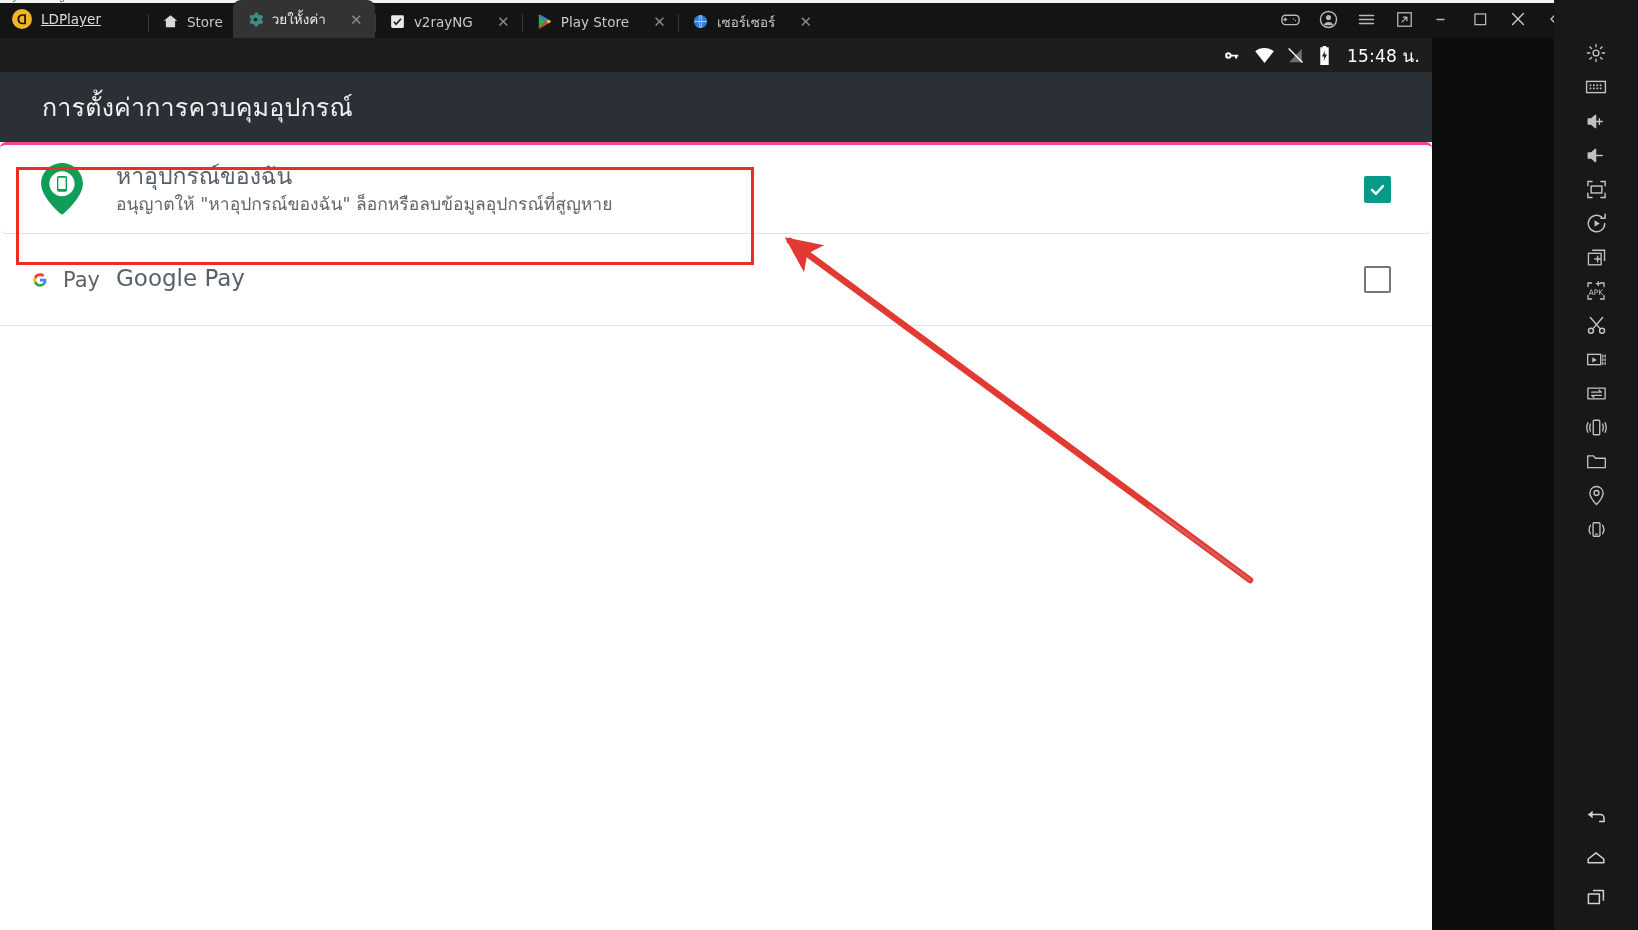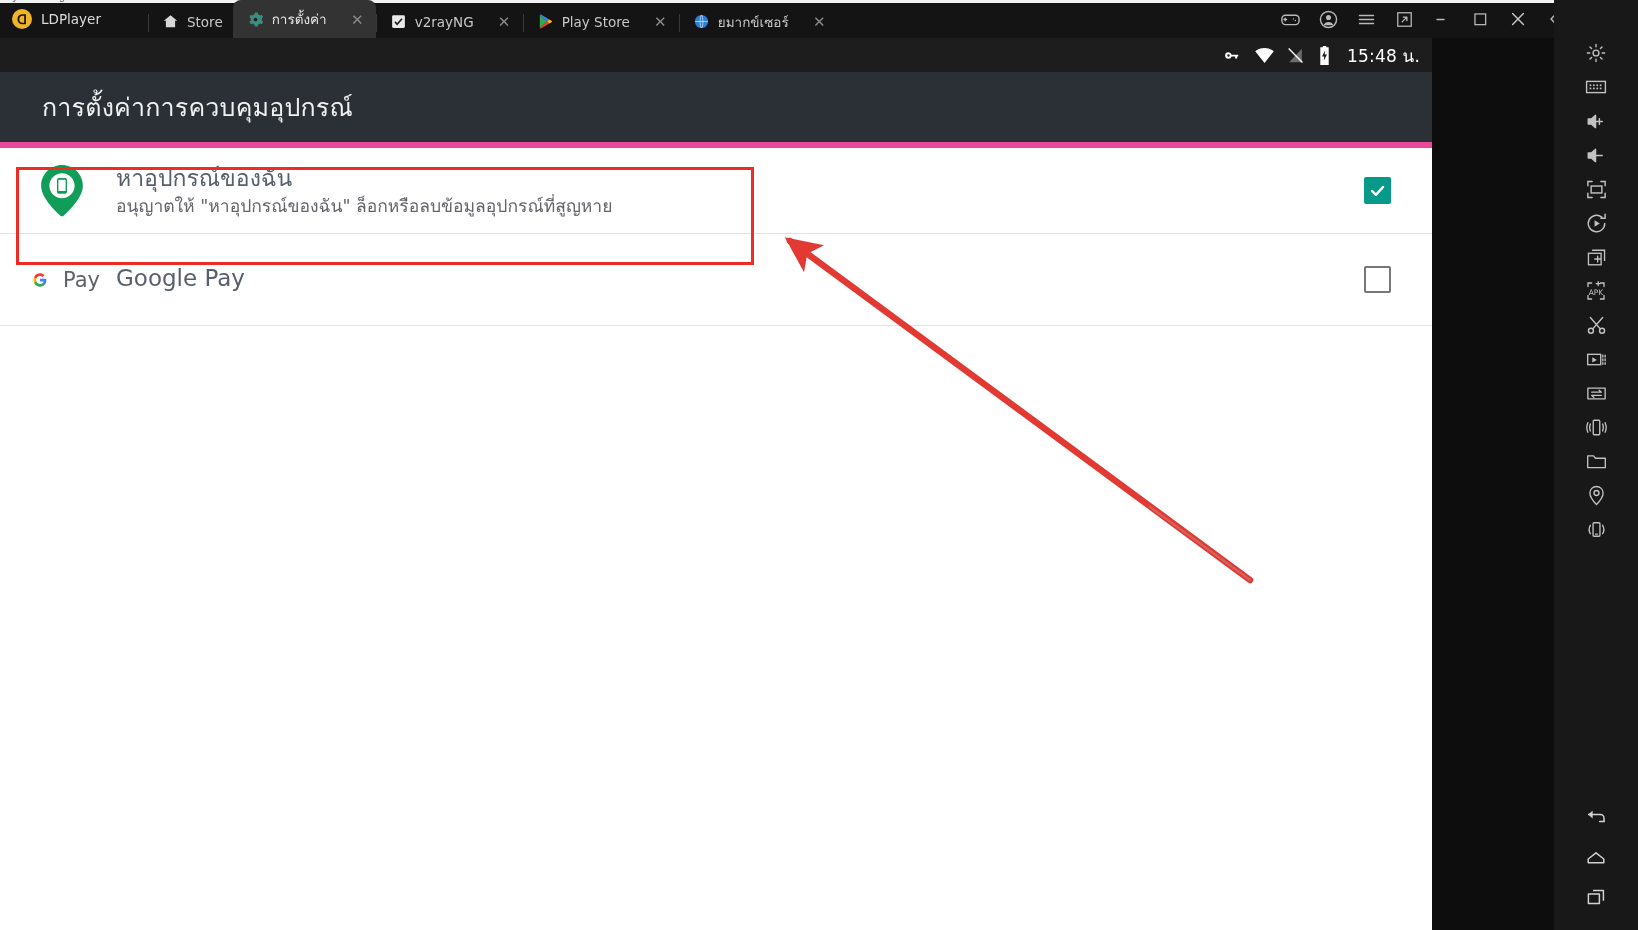--- a/index.html
+++ b/index.html
@@ -34,21 +34,21 @@
     height: 38px; padding: 0 16px 0 12px; width: 148px;
     flex: none;
   }
   .brand-logo {
     width: 20px; height: 20px; border-radius: 50%;
     background: #f0b429;
     display: flex; align-items: center; justify-content: center;
     color: #1a1205; font-size: 13px; font-weight: bold; line-height: 1;
     font-family: "Liberation Serif", serif;
   }
-  .brand-name { color: #dcdcdc; font-size: 13.5px; }
+  .brand-name { color: #dcdcdc; font-size: 13.5px; text-decoration: underline; }
 
   .tabstrip { display: flex; align-items: flex-end; height: 38px; flex: 1; }
   .tab {
     position: relative;
     display: flex; align-items: center; gap: 8px;
     height: 33px; padding: 0 10px 0 14px;
     color: #c8c8c8; font-size: 13.5px; white-space: nowrap;
   }
   .tab.active {
     background: #333333;
@@ -124,21 +124,21 @@
     font-family: "DejaVu Sans", sans-serif; letter-spacing: .2px; margin-left: 18px;
   }
 
   .listwrap { background: #fff; }
   .row {
     position: relative; display: flex; align-items: center;
     padding: 0 0 0 32px; height: 92px;
     border-bottom: 1px solid #e2e2e2;
     background: #fff;
   }
-  .row:first-child { border-top: 6px solid #ec4899; }
+  .row:first-child { border-top: 3px solid #ec4899; border-radius: 6px; }
   .row-icon {
     width: 74px; flex: none;
     display: flex; align-items: center; justify-content: flex-start;
   }
   .row-body { flex: 1; padding-left: 10px; min-width: 0; }
   .row-title {
     color: #57606a; font-size: 23px; font-weight: normal;
     font-family: "DejaVu Sans", sans-serif; line-height: 1.25;
     margin-bottom: 2px;
   }
@@ -196,21 +196,21 @@
           <path d="M12 3 2.5 11h3v9h13v-9h3L12 3z" fill="#d8d8d8"></path>
         </svg>
         <span class="tab-label">Store</span>
       </div>
 
       <div class="tab active">
         <svg class="tab-ico" viewBox="0 0 24 24">
           <path d="M12 8.2a3.8 3.8 0 100 7.6 3.8 3.8 0 000-7.6zm9 3.8c0-.6-.05-1.2-.15-1.75l2-1.55-2-3.45-2.35.95a7.6 7.6 0 00-3-1.75L15.1 2h-4l-.4 2.45a7.6 7.6 0 00-3 1.75L5.35 5.25l-2 3.45 2 1.55a10 10 0 000 3.5l-2 1.55 2 3.45 2.35-.95a7.6 7.6 0 003 1.75l.4 2.45h4l.4-2.45a7.6 7.6 0 003-1.75l2.35.95 2-3.45-2-1.55c.1-.55.15-1.15.15-1.75z" fill="#3d9e8f" opacity=".85"></path>
           <circle cx="12" cy="12" r="2.6" fill="#1b2420"></circle>
         </svg>
-        <span class="tab-label">การตั้งค่า</span>
+        <span class="tab-label">วยใหั้งค่า</span>
         <span class="tab-close">✕</span>
       </div>
 
       <div class="tab">
         <div class="sep"></div>
         <svg class="tab-ico" viewBox="0 0 24 24">
           <rect x="3" y="3" width="18" height="18" rx="2" fill="#e9e9e9"></rect>
           <path d="M7 12.5l3 3.5 7-8" stroke="#1a1a1a" stroke-width="2.2" fill="none"></path>
         </svg>
         <span class="tab-label">v2rayNG</span>
@@ -228,21 +228,21 @@
         <span class="tab-label">Play Store</span>
         <span class="tab-close">✕</span>
       </div>
 
       <div class="tab">
         <div class="sep"></div>
         <svg class="tab-ico" viewBox="0 0 24 24">
           <circle cx="12" cy="12" r="9.3" fill="#2b7fd4"></circle>
           <path d="M3 12h18M12 2.8c2.6 2.6 2.6 15.8 0 18.4M12 2.8c-2.6 2.6-2.6 15.8 0 18.4" stroke="#bfe0ff" stroke-width="1.1" fill="none"></path>
         </svg>
-        <span class="tab-label">ยมากข์เซอร์</span>
+        <span class="tab-label">เซอร์เซอร์</span>
         <span class="tab-close">✕</span>
       </div>
     </div>
 
     <div class="winctrls">
       <div class="wc">
         <svg width="21" height="21" viewBox="0 0 24 24" fill="none" stroke="#b9b9b9" stroke-width="1.6">
           <rect x="2.2" y="7.2" width="19.6" height="10.6" rx="4"></rect>
           <path d="M6 10.5v3M4.5 12h3M15.3 11.3h.01M17.6 13.2h.01" stroke-linecap="round"></path>
         </svg>

